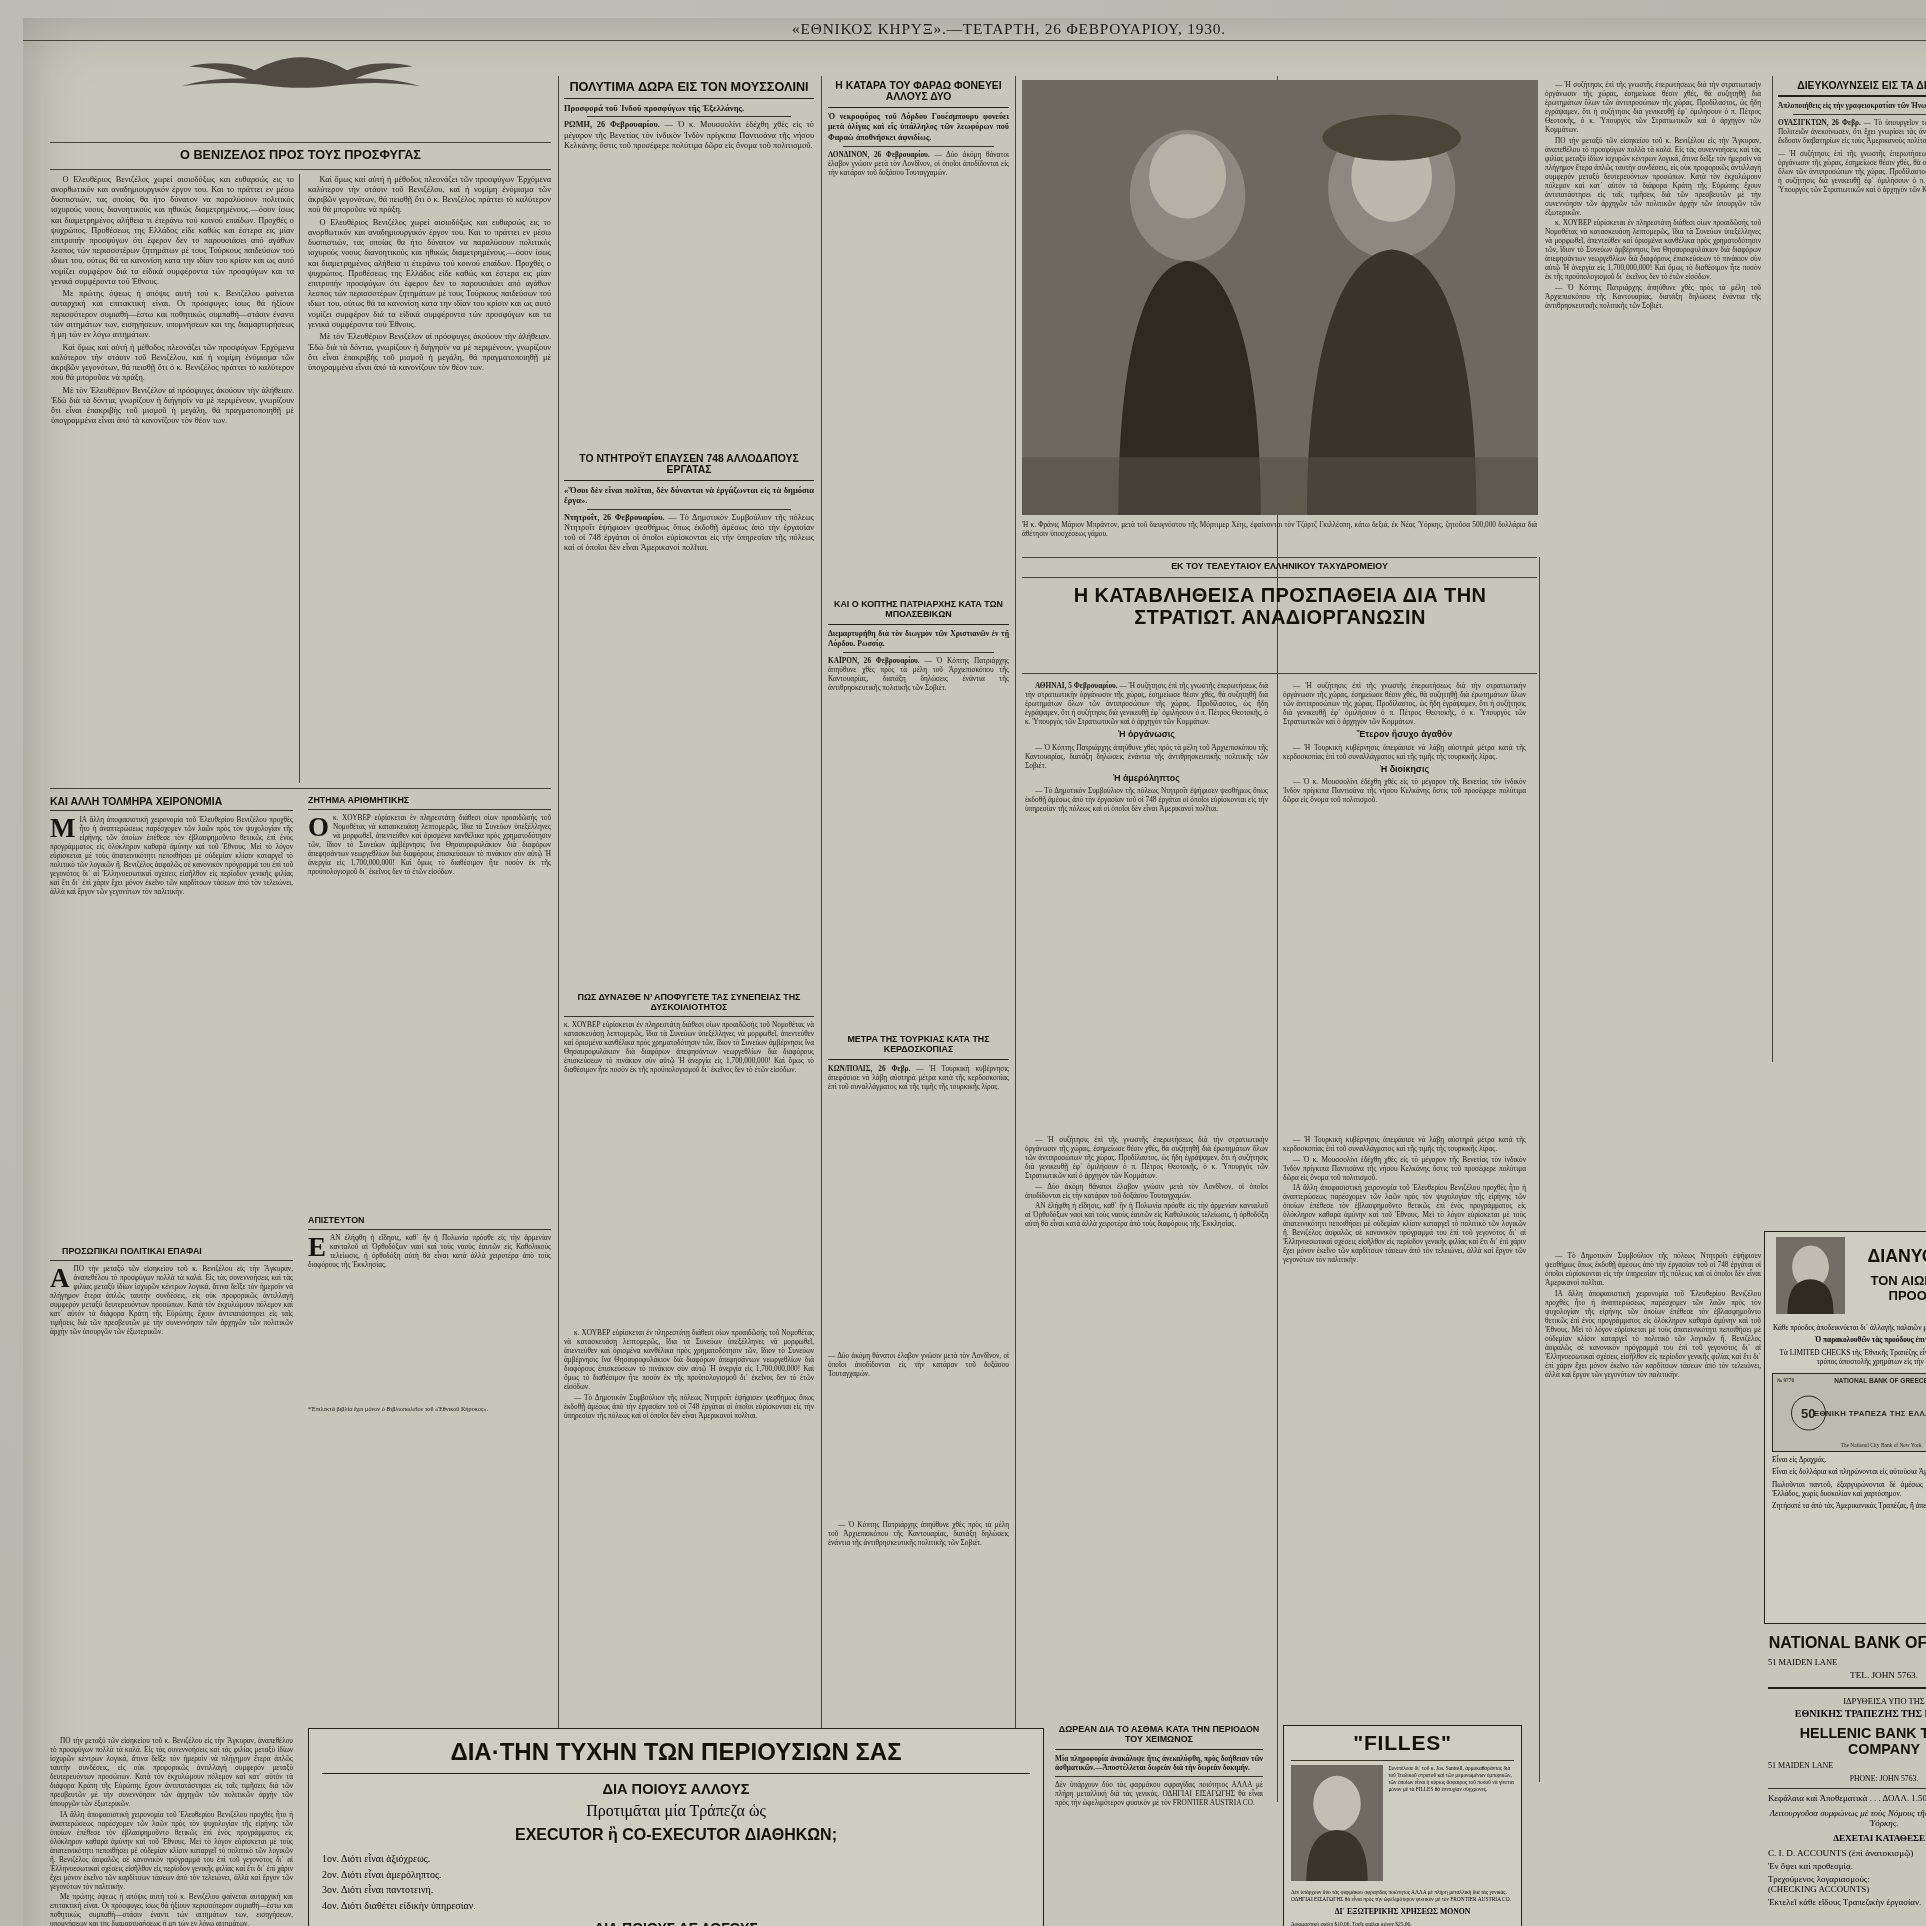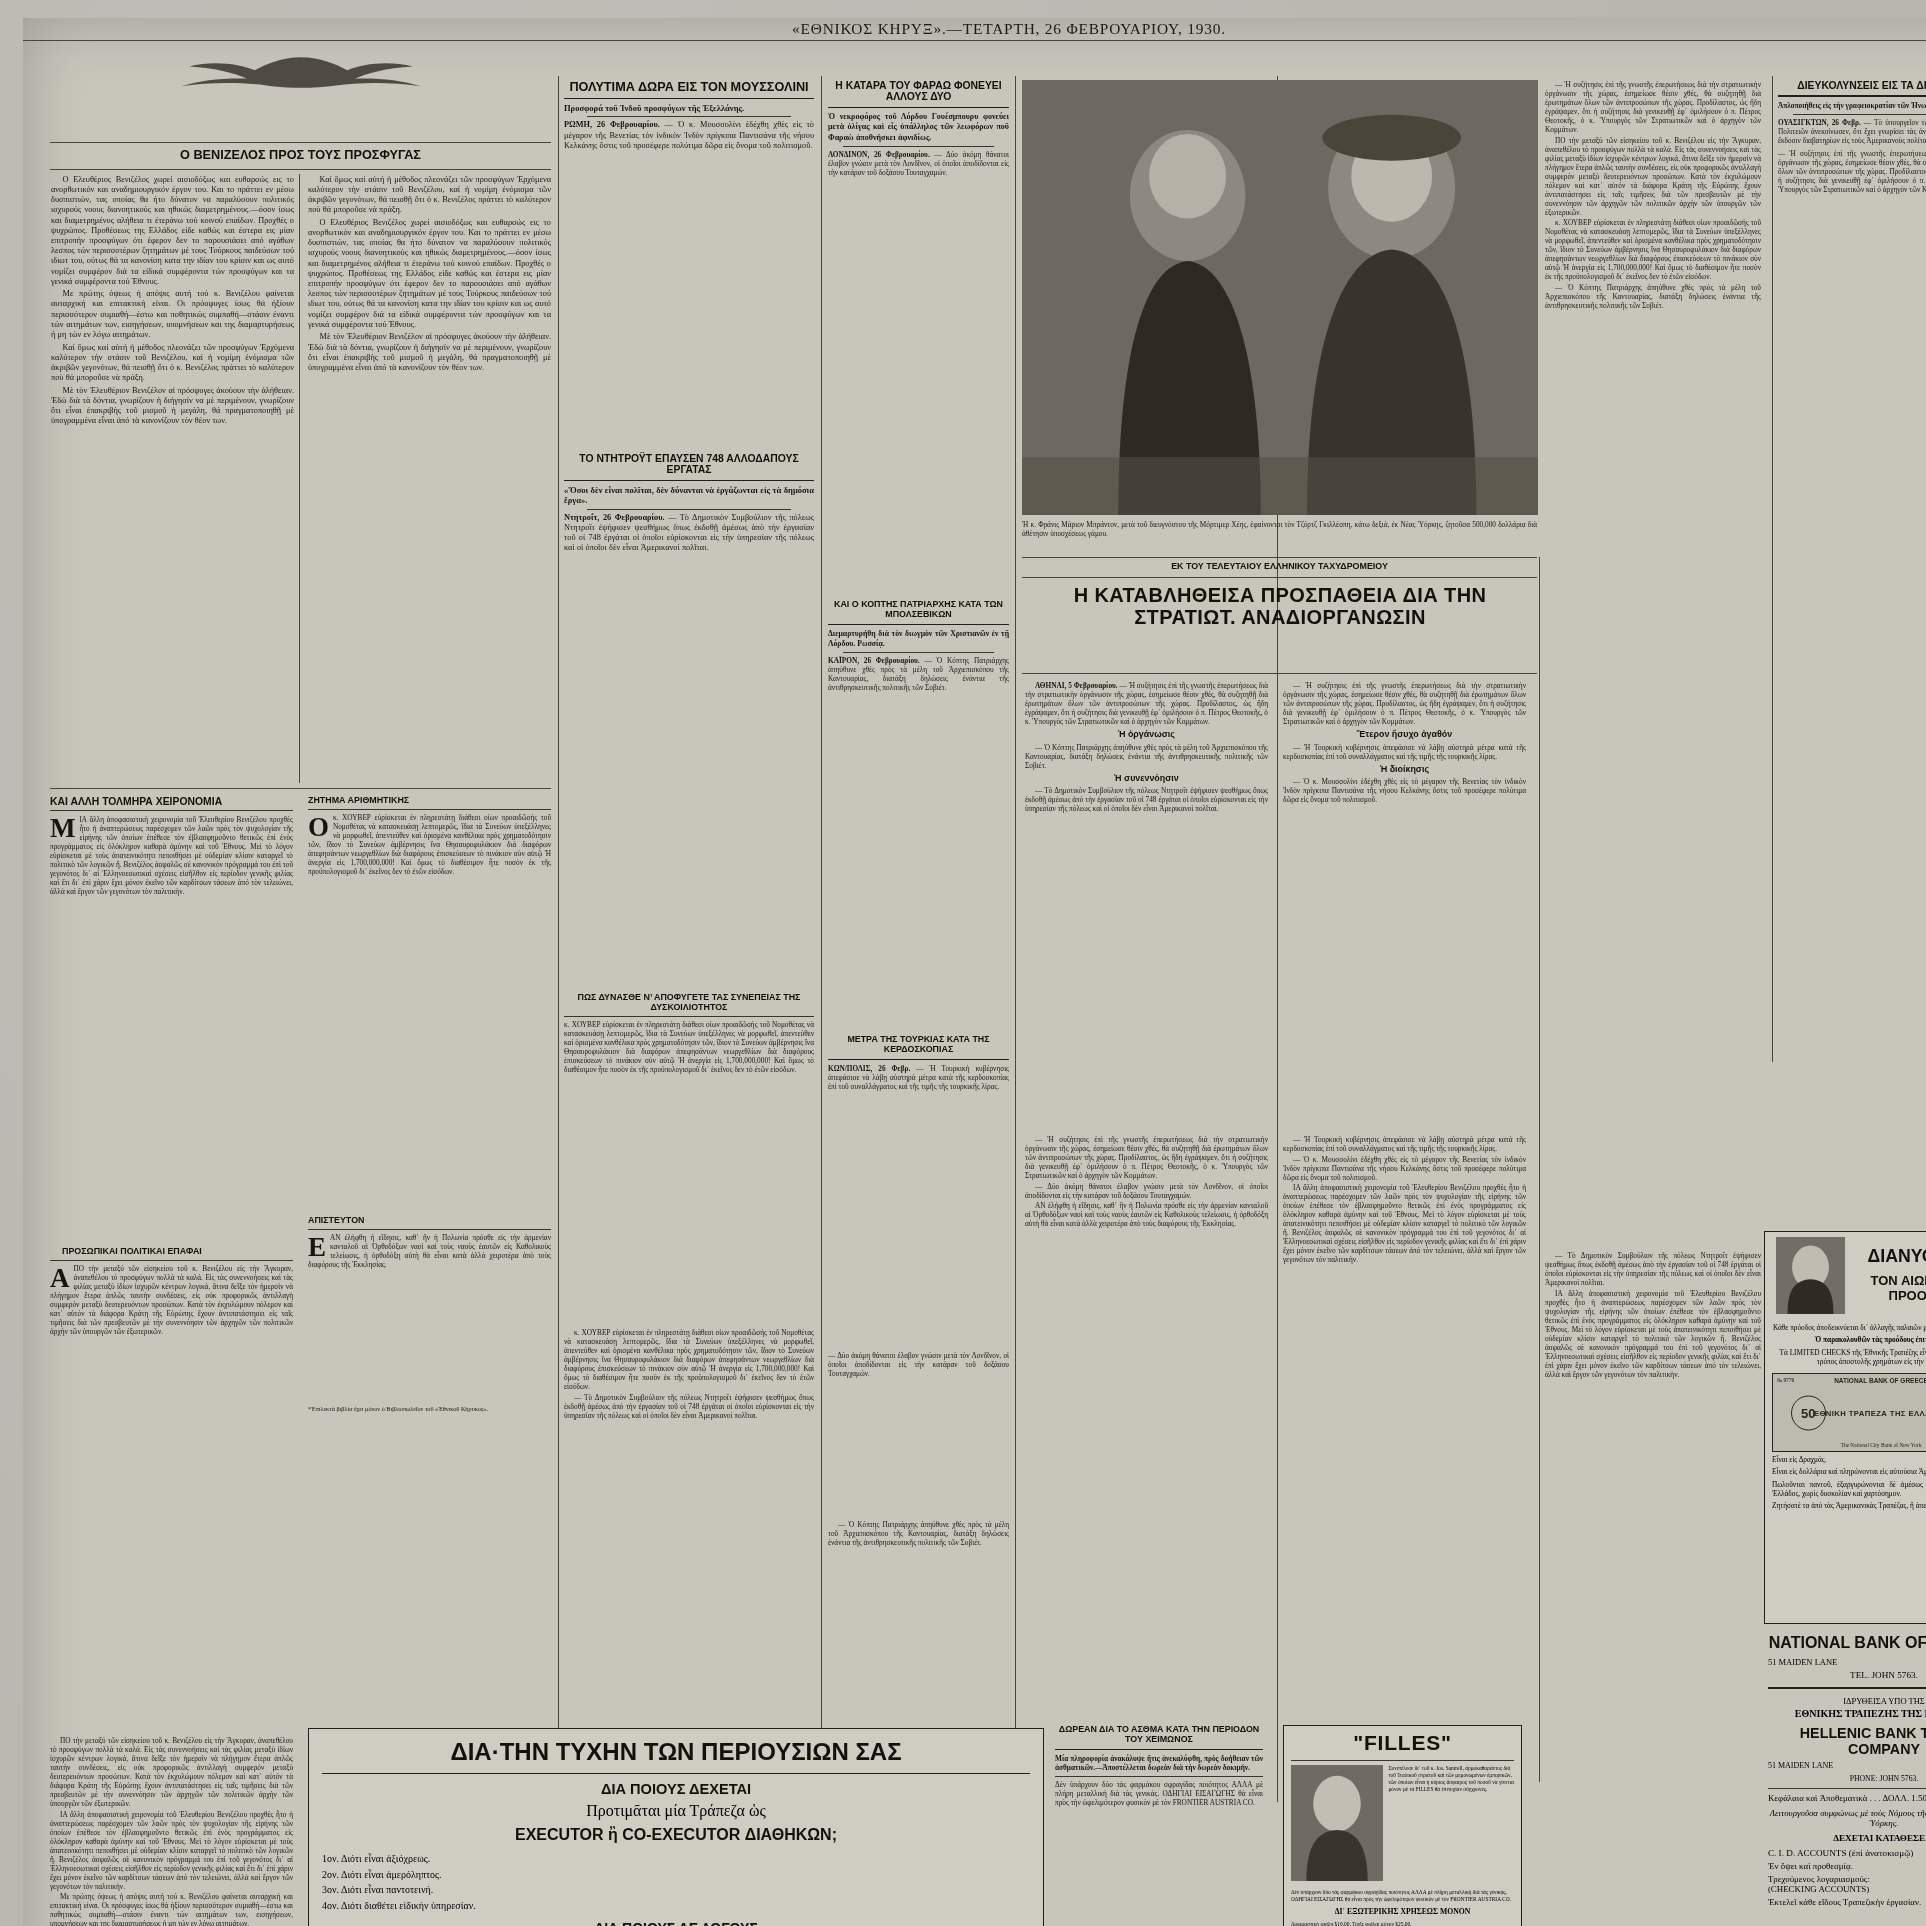--- a/index.html
+++ b/index.html
@@ -374,21 +374,21 @@
     <div class="col" style="left:1002px;top:566px;width:510px;">
       <div class="hl hl-xl">Η ΚΑΤΑΒΛΗΘΕΙΣΑ ΠΡΟΣΠΑΘΕΙΑ ΔΙΑ ΤΗΝ ΣΤΡΑΤΙΩΤ. ΑΝΑΔΙΟΡΓΑΝΩΣΙΝ</div>
     </div>
     <div class="hrule" style="left:999px;width:515px;top:655px;height:1.2px;"></div>
 
     <div class="col small-txt" style="left:1002px;top:663px;width:243px;">
       <p><span class="bold">ΑΘΗΝΑΙ, 5 Φεβρουαρίου.</span>
          <span>— Ἡ συζήτησις ἐπὶ τῆς γνωστῆς ἐπερωτήσεως διὰ τὴν στρατιωτικὴν ὀργάνωσιν τῆς χώρας, ἐσημείωσε θέσιν χθές, θὰ συζητηθῇ διὰ ἐρωτημάτων ὅλων τῶν ἀντιπροσώπων τῆς χώρας. Προδίλαστος, ὡς ἤδη ἐγράψαμεν, ὅτι ἡ συζήτησις διὰ γενικευθῇ ἐφ᾽ ὁμιλήσουν ὁ π. Πέτρος Θεοτοκῆς, ὁ κ. Ὑπουργὸς τῶν Στρατιωτικῶν καὶ ὁ ἀρχηγὸν τῶν Κομμάτων.</span></p>
       <div class="hl hl-xs" style="margin:4.6px 0 2.3px;">Ἡ ὀργάνωσις</div>
       <p>— Ὁ Κόπτης Πατριάρχης ἀπηύθυνε χθὲς πρὸς τὰ μέλη τοῦ Ἀρχιεπισκόπου τῆς Καντουαρίας, διατάξη δηλώσεις ἐνάντια τῆς ἀντιθρησκευτικῆς πολιτικῆς τῶν Σοβιέτ.</p>
-      <div class="hl hl-xs" style="margin:4.6px 0 2.3px;">Ἡ συνεννόησιν</div>
+      <div class="hl hl-xs" style="margin:4.6px 0 2.3px;">Ἡ ἀμερόληπτος</div>
       <p>— Τὸ Δημοτικὸν Συμβούλιον τῆς πόλεως Ντητροΐτ ἐψήφισεν ψεσθήμως ὅπως ἐκδοθῇ ἀμέσως ἀπὸ τὴν ἐργασίαν τοῦ οἱ 748 ἐργάται οἱ ὁποῖοι εὑρίσκονται εἰς τὴν ὑπηρεσίαν τῆς πόλεως καὶ οἱ ὁποῖοι δὲν εἶναι Ἀμερικανοὶ πολῖται.</p>
     </div>
     <div class="col small-txt" style="left:1260px;top:663px;width:243px;">
       <p>— Ἡ συζήτησις ἐπὶ τῆς γνωστῆς ἐπερωτήσεως διὰ τὴν στρατιωτικὴν ὀργάνωσιν τῆς χώρας, ἐσημείωσε θέσιν χθές, θὰ συζητηθῇ διὰ ἐρωτημάτων ὅλων τῶν ἀντιπροσώπων τῆς χώρας. Προδίλαστος, ὡς ἤδη ἐγράψαμεν, ὅτι ἡ συζήτησις διὰ γενικευθῇ ἐφ᾽ ὁμιλήσουν ὁ π. Πέτρος Θεοτοκῆς, ὁ κ. Ὑπουργὸς τῶν Στρατιωτικῶν καὶ ὁ ἀρχηγὸν τῶν Κομμάτων.</p>
       <div class="hl hl-xs" style="margin:4.6px 0 2.3px;">Ἕτερον ἤσυχο ἀγαθόν</div>
       <p>— Ἡ Τουρκικὴ κυβέρνησις ἀπεφάσισε νὰ λάβῃ αὐστηρὰ μέτρα κατὰ τῆς κερδοσκοπίας ἐπὶ τοῦ συναλλάγματος καὶ τῆς τιμῆς τῆς τουρκικῆς λίρας.</p>
       <div class="hl hl-xs" style="margin:4.6px 0 2.3px;">Ἡ διοίκησις</div>
       <p>— Ὁ κ. Μουσσολίνι ἐδέχθη χθὲς εἰς τὸ μέγαρον τῆς Βενετίας τὸν ἰνδικὸν Ἰνδὸν πρίγκιπα Παντισάνα τῆς νήσου Κελκάνης ὅστις τοῦ προσέφερε πολύτιμα δῶρα εἰς ὄνομα τοῦ πολιτισμοῦ.</p>
     </div>
 
@@ -466,21 +466,21 @@
         <div style="font-size:8.9px;">(CHECKING ACCOUNTS)</div>
         <div style="font-size:8.9px;margin-top:3.1px;">Ἐκτελεῖ κάθε εἴδους Τραπεζικὴν ἐργασίαν.</div>
 
       </div>
     </div>
 
     <div class="ad" style="left:285px;top:1710px;width:736px;height:720px;">
       <div class="ad-inner" style="padding:9.2px 13px;">
         <div class="ad-title" style="font-size:24px;">ΔΙΑ·ΤΗΝ ΤΥΧΗΝ ΤΩΝ ΠΕΡΙΟΥΣΙΩΝ ΣΑΣ</div>
         <div class="hdr-rule" style="margin:7px 0;"></div>
-        <div class="ad-title" style="font-size:14.6px;">ΔΙΑ ΠΟΙΟΥΣ ΔΕΧΕΤΑΙ</div>
+        <div class="ad-title" style="font-size:14.6px;">ΔΙΑ ΠΟΙΟΥΣ ΑΛΛΟΥΣ</div>
         <div class="ad-sub" style="font-size:16px;margin-top:4.6px;">Προτιμᾶται μία Τράπεζα ὡς</div>
         <div class="ad-title" style="font-size:16px;margin-top:5.4px;line-height:1.25;">EXECUTOR ἢ CO-EXECUTOR ΔΙΑΘΗΚΩΝ;</div>
 
         <ul class="ad-list" style="margin-top:7px;font-size:10px;line-height:14px;">
           <li>1ον. Διότι εἶναι ἀξιόχρεως.</li>
           <li>2ον. Διότι εἶναι ἀμερόληπτος.</li>
           <li>3ον. Διότι εἶναι παντοτεινή.</li>
           <li>4ον. Διότι διαθέτει εἰδικὴν ὑπηρεσίαν.</li>
         </ul>
 

